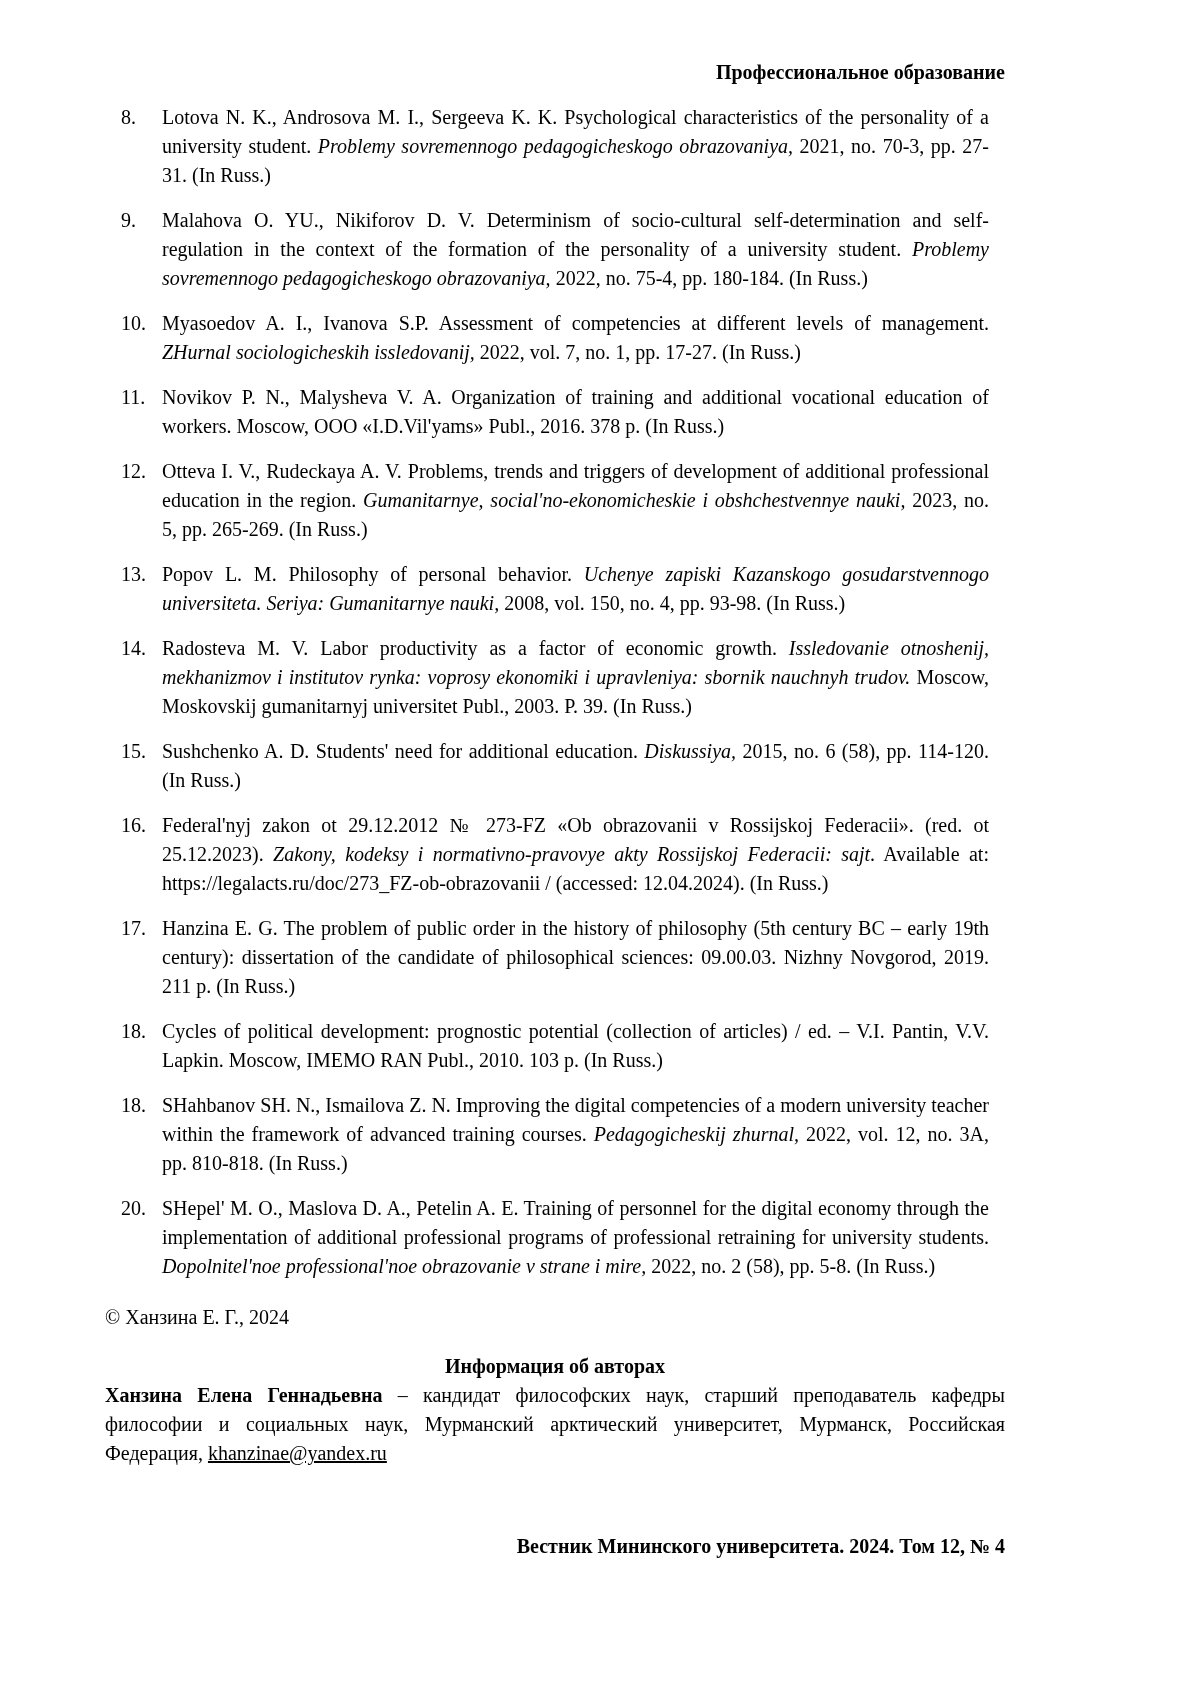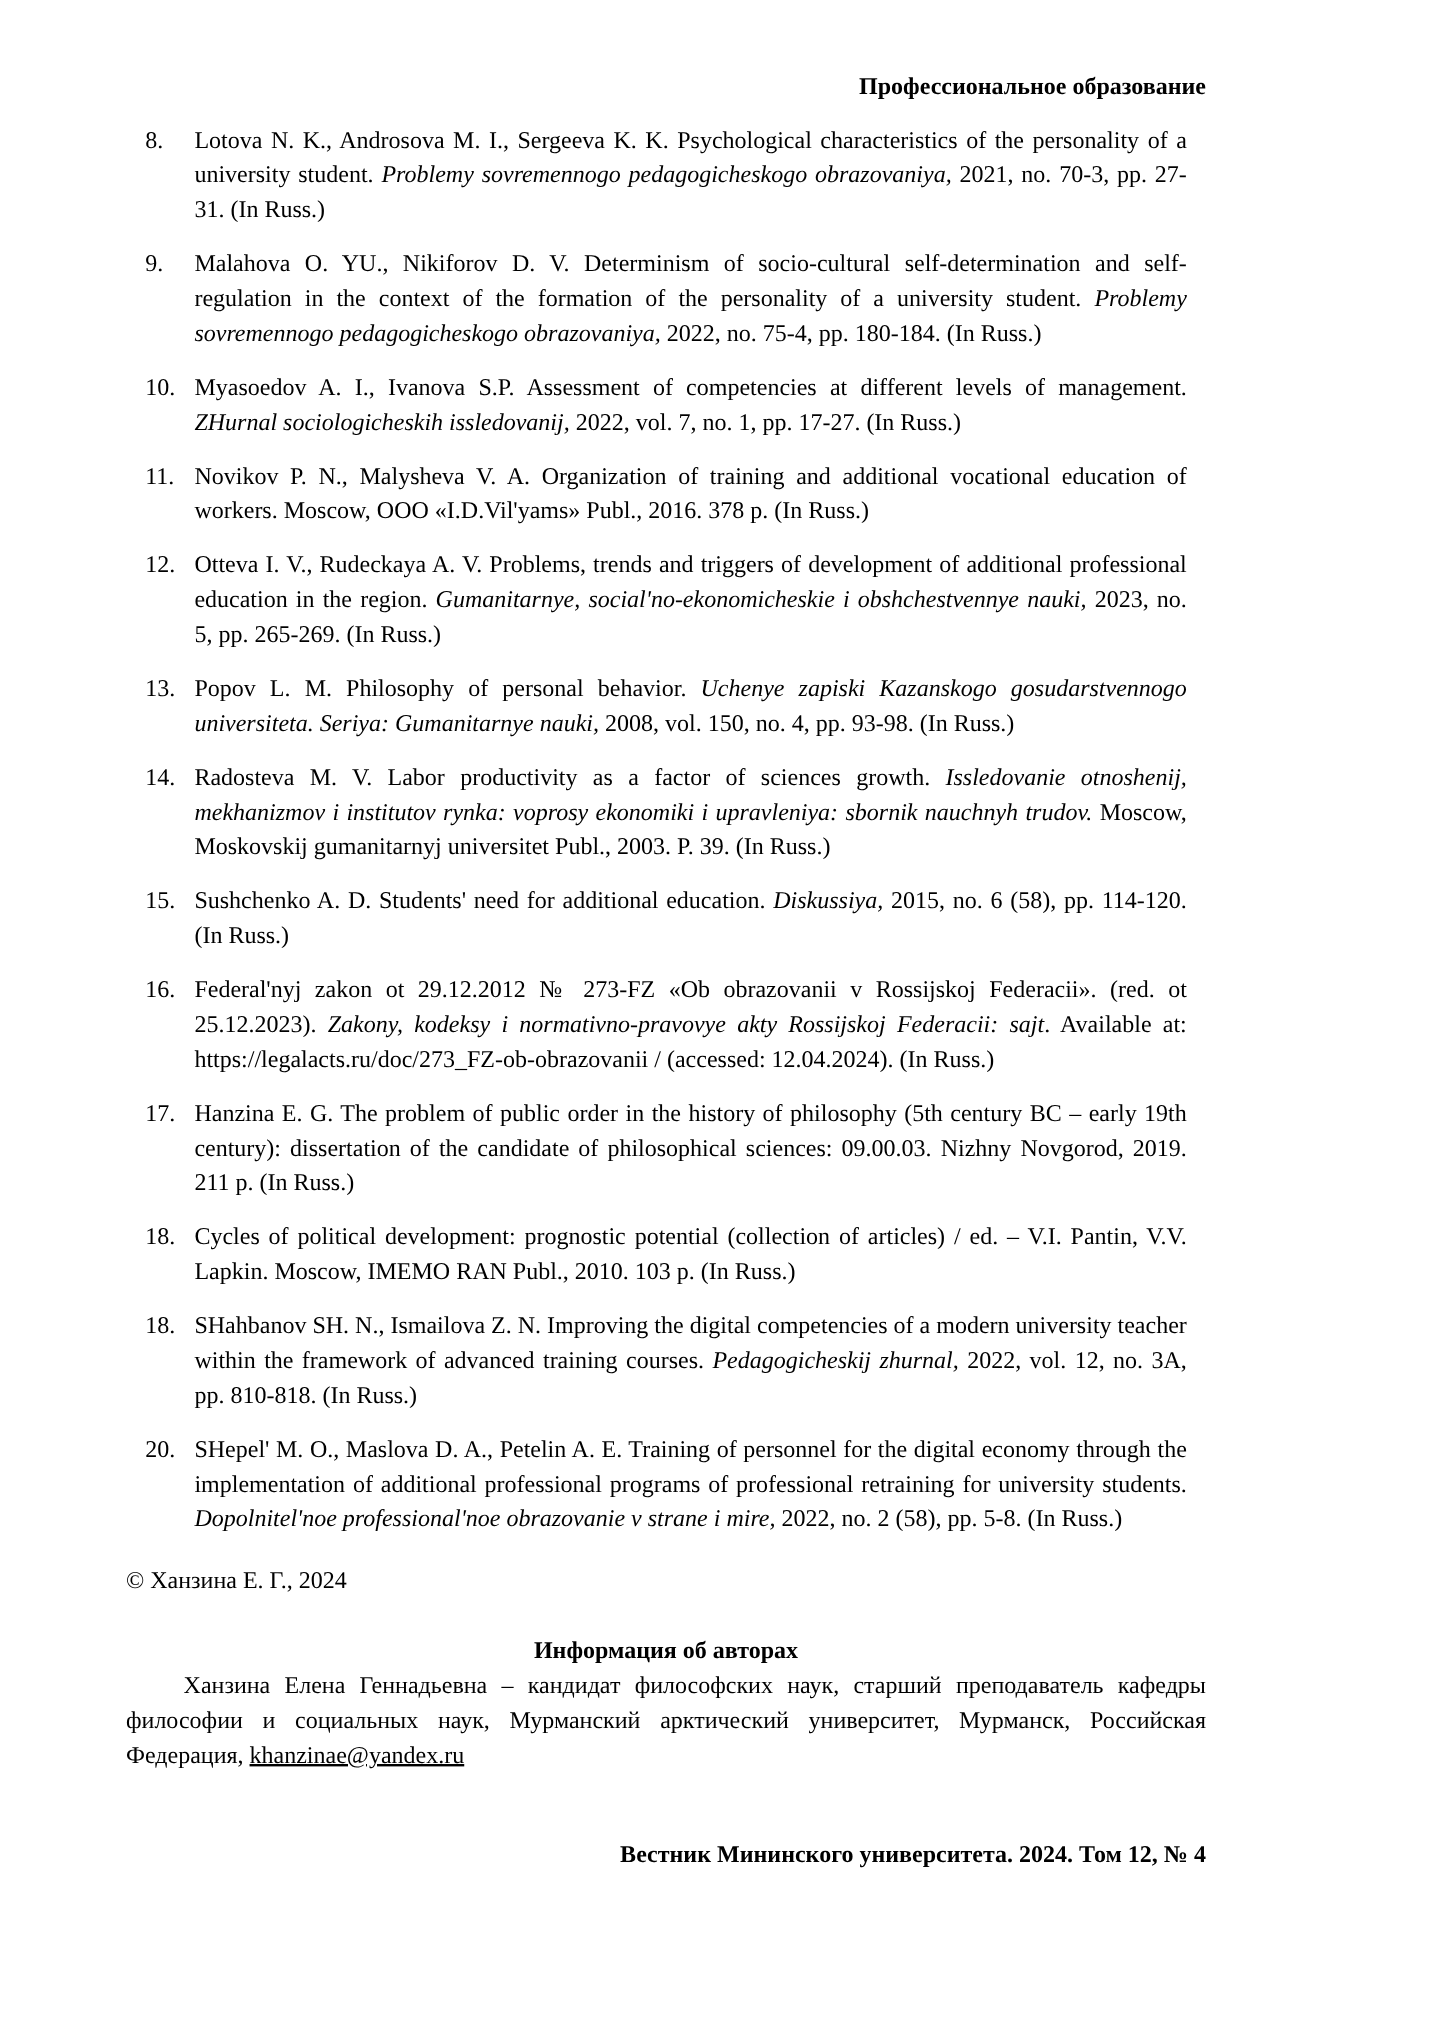--- a/index.html
+++ b/index.html
@@ -40,27 +40,27 @@
     text-indent: 0;
   }
   .it { font-style: italic; }
   .copyright {
     margin: 22px 0 0 0;
   }
   .authors-heading {
     text-align: center;
     font-weight: bold;
     font-size: 20px;
-    margin: 30px 0 0 0;
+    margin: 20px 0 0 0;
   }
   .author-info {
     text-align: justify;
     margin: 0;
   }
-  .author-name { font-weight: normal; margin-left: 48px; }
+  .author-name { font-weight: bold; }
   .email-link {
     color: inherit;
     text-decoration: underline;
     cursor: pointer;
   }
   .footer {
     position: absolute;
     left: 105px;
     right: 195px;
     top: 1532px;
@@ -77,21 +77,21 @@
     <span>Профессиональное образование</span>
   </p>
 
   <div class="refs">
       <div class="ref"><span class="ref-num">8.</span><span><span>Lotova N. K., Androsova M. I., Sergeeva K. K. Psychological characteristics of the personality of a university student. </span><span class="it">Problemy sovremennogo pedagogicheskogo obrazovaniya,</span><span> 2021, no. 70-3, pp. 27-31. (In Russ.)</span></span></div>
       <div class="ref"><span class="ref-num">9.</span><span><span>Malahova O. YU., Nikiforov D. V. Determinism of socio-cultural self-determination and self-regulation in the context of the formation of the personality of a university student. </span><span class="it">Problemy sovremennogo pedagogicheskogo obrazovaniya,</span><span> 2022, no. 75-4, pp. 180-184. (In Russ.)</span></span></div>
       <div class="ref"><span class="ref-num">10.</span><span><span>Myasoedov A. I., Ivanova S.P. Assessment of competencies at different levels of management. </span><span class="it">ZHurnal sociologicheskih issledovanij,</span><span> 2022, vol. 7, no. 1, pp. 17-27. (In Russ.)</span></span></div>
       <div class="ref"><span class="ref-num">11.</span><span><span>Novikov P. N., Malysheva V. A. Organization of training and additional vocational education of workers. Moscow, OOO «I.D.Vil'yams» Publ., 2016. 378 p. (In Russ.)</span></span></div>
       <div class="ref"><span class="ref-num">12.</span><span><span>Otteva I. V., Rudeckaya A. V. Problems, trends and triggers of development of additional professional education in the region. </span><span class="it">Gumanitarnye, social'no-ekonomicheskie i obshchestvennye nauki,</span><span> 2023, no. 5, pp. 265-269. (In Russ.)</span></span></div>
       <div class="ref"><span class="ref-num">13.</span><span><span>Popov L. M. Philosophy of personal behavior. </span><span class="it">Uchenye zapiski Kazanskogo gosudarstvennogo universiteta. Seriya: Gumanitarnye nauki,</span><span> 2008, vol. 150, no. 4, pp. 93-98. (In Russ.)</span></span></div>
-      <div class="ref"><span class="ref-num">14.</span><span><span>Radosteva M. V. Labor productivity as a factor of sciences growth. </span><span class="it">Issledovanie otnoshenij, mekhanizmov i institutov rynka: voprosy ekonomiki i upravleniya: sbornik nauchnyh trudov.</span><span> Moscow, Moskovskij gumanitarnyj universitet Publ., 2003. P. 39. (In Russ.)</span></span></div>
+      <div class="ref"><span class="ref-num">14.</span><span><span>Radosteva M. V. Labor productivity as a factor of economic growth. </span><span class="it">Issledovanie otnoshenij, mekhanizmov i institutov rynka: voprosy ekonomiki i upravleniya: sbornik nauchnyh trudov.</span><span> Moscow, Moskovskij gumanitarnyj universitet Publ., 2003. P. 39. (In Russ.)</span></span></div>
       <div class="ref"><span class="ref-num">15.</span><span><span>Sushchenko A. D. Students' need for additional education. </span><span class="it">Diskussiya,</span><span> 2015, no. 6 (58), pp. 114-120. (In Russ.)</span></span></div>
       <div class="ref"><span class="ref-num">16.</span><span><span>Federal'nyj zakon ot 29.12.2012 № 273-FZ «Ob obrazovanii v Rossijskoj Federacii». (red. ot 25.12.2023). </span><span class="it">Zakony, kodeksy i normativno-pravovye akty Rossijskoj Federacii: sajt</span><span>. Available at: https://legalacts.ru/doc/273_FZ-ob-obrazovanii / (accessed: 12.04.2024). (In Russ.)</span></span></div>
       <div class="ref"><span class="ref-num">17.</span><span><span>Hanzina E. G. The problem of public order in the history of philosophy (5th century BC – early 19th century): dissertation of the candidate of philosophical sciences: 09.00.03. Nizhny Novgorod, 2019. 211 p. (In Russ.)</span></span></div>
       <div class="ref"><span class="ref-num">18.</span><span><span>Cycles of political development: prognostic potential (collection of articles) / ed. – V.I. Pantin, V.V. Lapkin. Moscow, IMEMO RAN Publ., 2010. 103 p. (In Russ.)</span></span></div>
       <div class="ref"><span class="ref-num">18.</span><span><span>SHahbanov SH. N., Ismailova Z. N. Improving the digital competencies of a modern university teacher within the framework of advanced training courses. </span><span class="it">Pedagogicheskij zhurnal,</span><span> 2022, vol. 12, no. 3A, pp. 810-818. (In Russ.)</span></span></div>
       <div class="ref"><span class="ref-num">20.</span><span><span>SHepel' M. O., Maslova D. A., Petelin A. E. Training of personnel for the digital economy through the implementation of additional professional programs of professional retraining for university students. </span><span class="it">Dopolnitel'noe professional'noe obrazovanie v strane i mire,</span><span> 2022, no. 2 (58), pp. 5-8. (In Russ.)</span></span></div>
     </div>
 
   <p class="copyright">© Ханзина Е. Г., 2024</p>
 

